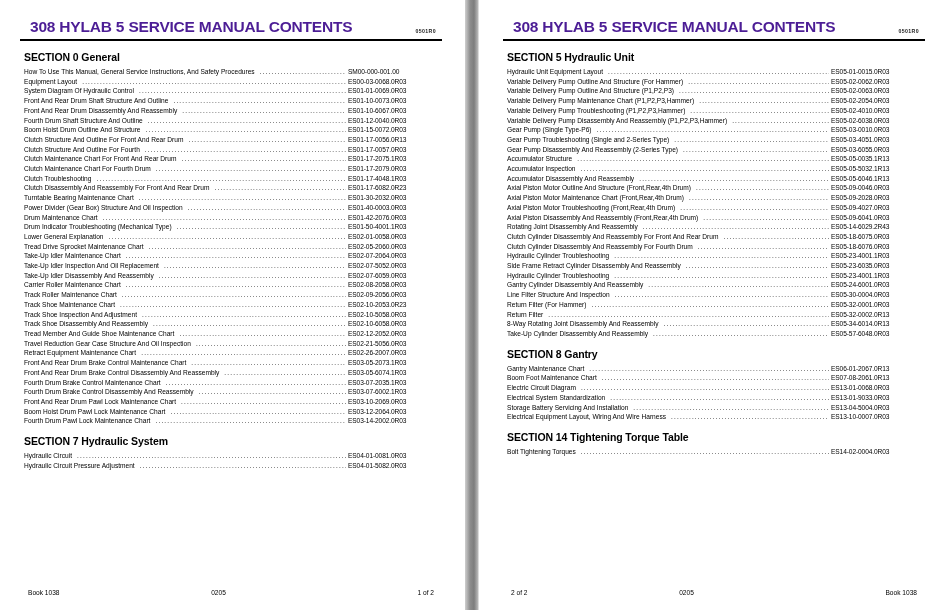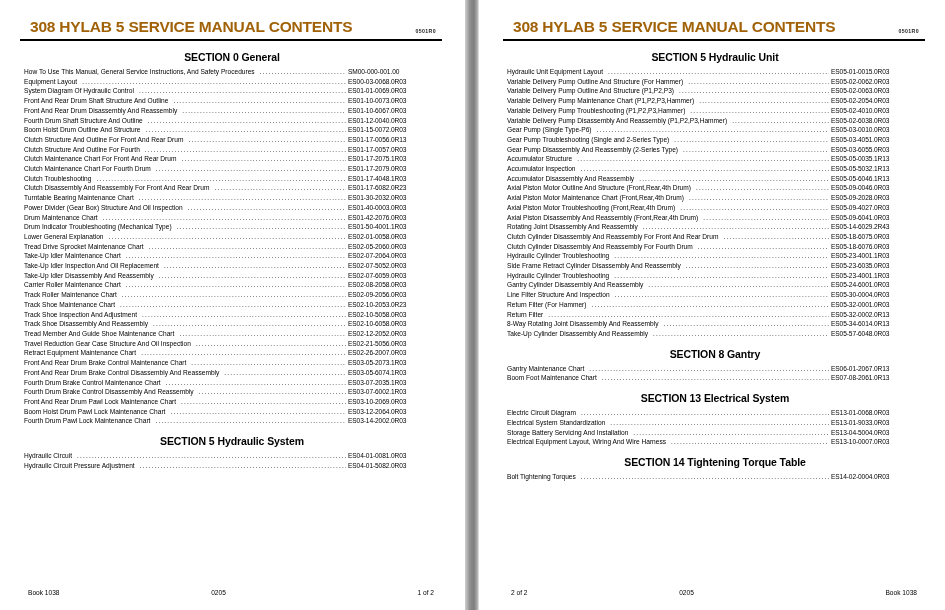--- a/index.html
+++ b/index.html
@@ -51,21 +51,21 @@
     align-items: flex-end;
     justify-content: space-between;
     padding: 4px 6px 3px 10px;
     border-bottom: 2.5px solid #000;
     margin: 4px 6px 0 6px;
   }
   .doc-title {
     font-size: 15.5px;
     font-weight: bold;
     letter-spacing: -0.2px;
-    color: #a16207;
+    color: #4c1d95;
     white-space: nowrap;
   }
   .doc-code {
     font-size: 5.2px;
     font-weight: bold;
     letter-spacing: 0.4px;
     color: #222;
     margin-bottom: 2px;
   }
 
@@ -73,21 +73,20 @@
   .toc {
     padding: 10px 8px 0 10px;
     flex: 1 1 auto;
   }
   .section-head {
     font-size: 10.5px;
     font-weight: bold;
     color: #000;
     margin: 9px 0 4px 0;
     letter-spacing: -0.1px;
-    text-align: center;
   }
   .section-head:first-child { margin-top: 0; }
 
   .entry {
     display: flex;
     align-items: baseline;
     font-size: 6.6px;
     color: #000;
     line-height: 9.7px;
     white-space: nowrap;
@@ -317,21 +316,21 @@
           <div class="entry">
             <span class="etitle">Boom Hoist Drum Pawl Lock Maintenance Chart</span>
             <span class="dots">............................................................................................................................................................................................................................</span>
             <span class="ecode">ES03-12-2064.0R03</span>
           </div>
           <div class="entry">
             <span class="etitle">Fourth Drum Pawl Lock Maintenance Chart</span>
             <span class="dots">............................................................................................................................................................................................................................</span>
             <span class="ecode">ES03-14-2002.0R03</span>
           </div>
-          <div class="section-head">SECTION 5 Hydraulic System</div>
+          <div class="section-head">SECTION 7 Hydraulic System</div>
           <div class="entry">
             <span class="etitle">Hydraulic Circuit</span>
             <span class="dots">............................................................................................................................................................................................................................</span>
             <span class="ecode">ES04-01-0081.0R03</span>
           </div>
           <div class="entry">
             <span class="etitle">Hydraulic Circuit Pressure Adjustment</span>
             <span class="dots">............................................................................................................................................................................................................................</span>
             <span class="ecode">ES04-01-5082.0R03</span>
           </div>
@@ -498,21 +497,20 @@
           <div class="entry">
             <span class="etitle">Gantry Maintenance Chart</span>
             <span class="dots">............................................................................................................................................................................................................................</span>
             <span class="ecode">ES06-01-2067.0R13</span>
           </div>
           <div class="entry">
             <span class="etitle">Boom Foot Maintenance Chart</span>
             <span class="dots">............................................................................................................................................................................................................................</span>
             <span class="ecode">ES07-08-2061.0R13</span>
           </div>
-          <div class="section-head">SECTION 13 Electrical System</div>
           <div class="entry">
             <span class="etitle">Electric Circuit Diagram</span>
             <span class="dots">............................................................................................................................................................................................................................</span>
             <span class="ecode">ES13-01-0068.0R03</span>
           </div>
           <div class="entry">
             <span class="etitle">Electrical System Standardization</span>
             <span class="dots">............................................................................................................................................................................................................................</span>
             <span class="ecode">ES13-01-9033.0R03</span>
           </div>

